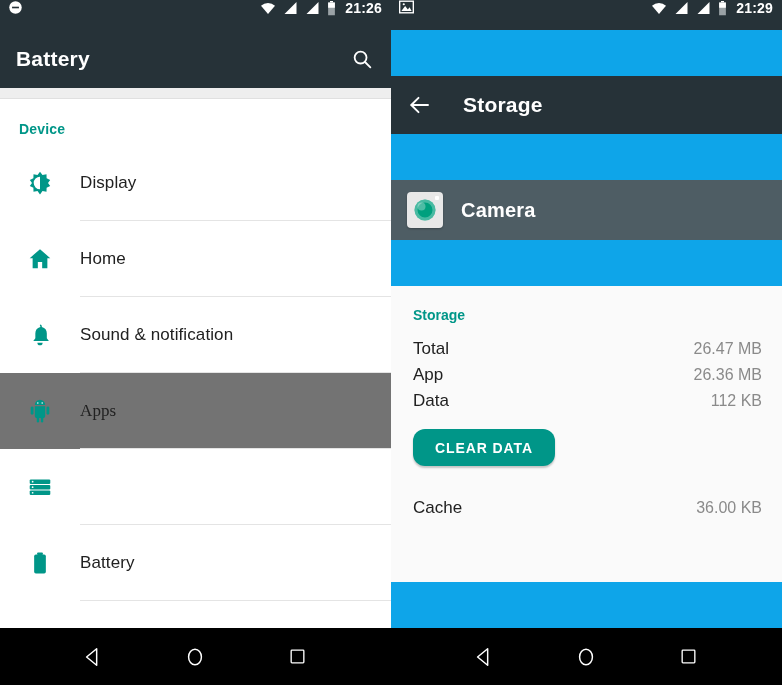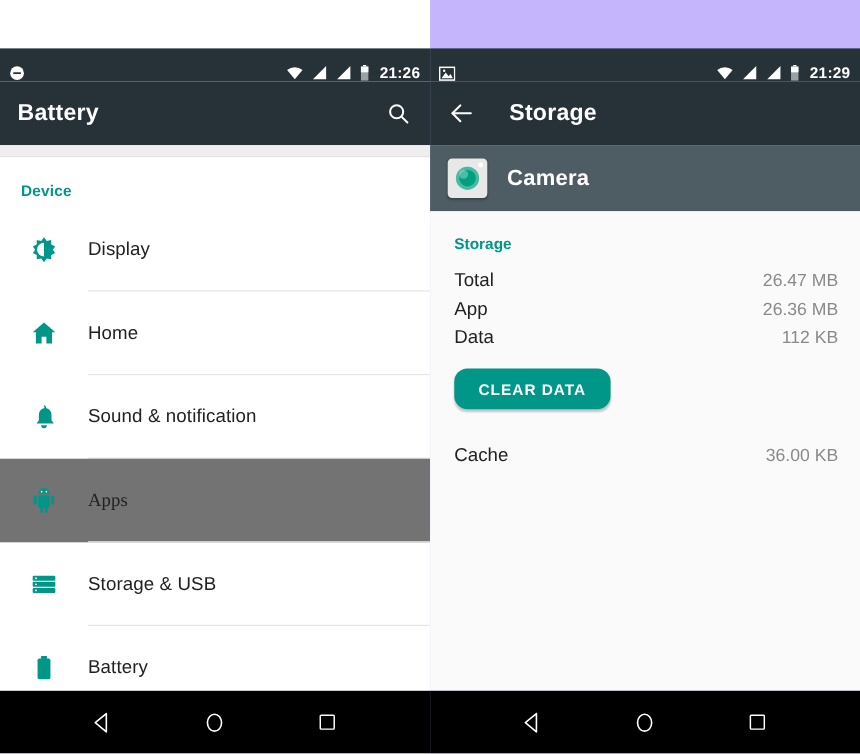--- a/index.html
+++ b/index.html
@@ -5,27 +5,27 @@
   * { box-sizing: border-box; margin: 0; padding: 0; }
   html, body {
     width: 782px; height: 685px;
     background: #ffffff;
     font-family: "Liberation Sans", sans-serif;
     overflow: hidden;
   }
   .screens { display: flex; width: 782px; height: 685px; }
   .phone { width: 391px; height: 685px; position: relative; display: flex; flex-direction: column; }
   .phone.left  { background: #ffffff; }
-  .phone.right { background: #c4b5fd; }
+  .phone.right { background: #0ea5e9; gap: 46px; }
 
   
   .statusbar {
     height: 30px; background: #263238;
-    display: flex; align-items: flex-end;
-    padding: 0 9px 0 8px; flex: 0 0 30px; margin-top: 44px;
+    display: flex; align-items: flex-start;
+    padding: 0 9px 0 8px; flex: 0 0 30px;
   }
   .sb-left { display: flex; align-items: center; gap: 6px; }
   .sb-right { margin-left: auto; display: flex; align-items: center; gap: 7px; }
   .sb-time { color: #ffffff; font-size: 14px; font-weight: bold; letter-spacing: .2px; margin-left: 2px;}
   .ic { display: block; }
 
   
   .toolbar {
     background: #263238; color: #fff;
     flex: 0 0 58px; display: flex; align-items: center;
@@ -215,21 +215,20 @@
         <span class="icon-wrap">
           <svg width="26" height="26" viewBox="0 0 24 24" fill="#009688">
             <rect x="2.5" y="5" width="19" height="4.2" rx="1"></rect>
             <rect x="2.5" y="10.1" width="19" height="4.2" rx="1"></rect>
             <rect x="2.5" y="15.2" width="19" height="4.2" rx="1"></rect>
             <circle cx="5.2" cy="7.1" r=".8" fill="#ffffff"></circle>
             <circle cx="5.2" cy="12.2" r=".8" fill="#ffffff"></circle>
             <circle cx="5.2" cy="17.3" r=".8" fill="#ffffff"></circle>
           </svg>
         </span>
-        <span class="label">Storage &amp; USB</span>
         <span class="divider"></span>
       </div>
 
       <div class="row">
         <span class="icon-wrap">
           <svg width="26" height="26" viewBox="0 0 24 24" fill="#009688">
             <rect x="9.4" y="2.2" width="5.2" height="2.4" rx=".7"></rect>
             <rect x="6.6" y="4.2" width="10.8" height="17.4" rx="1.6"></rect>
           </svg>
         </span>

